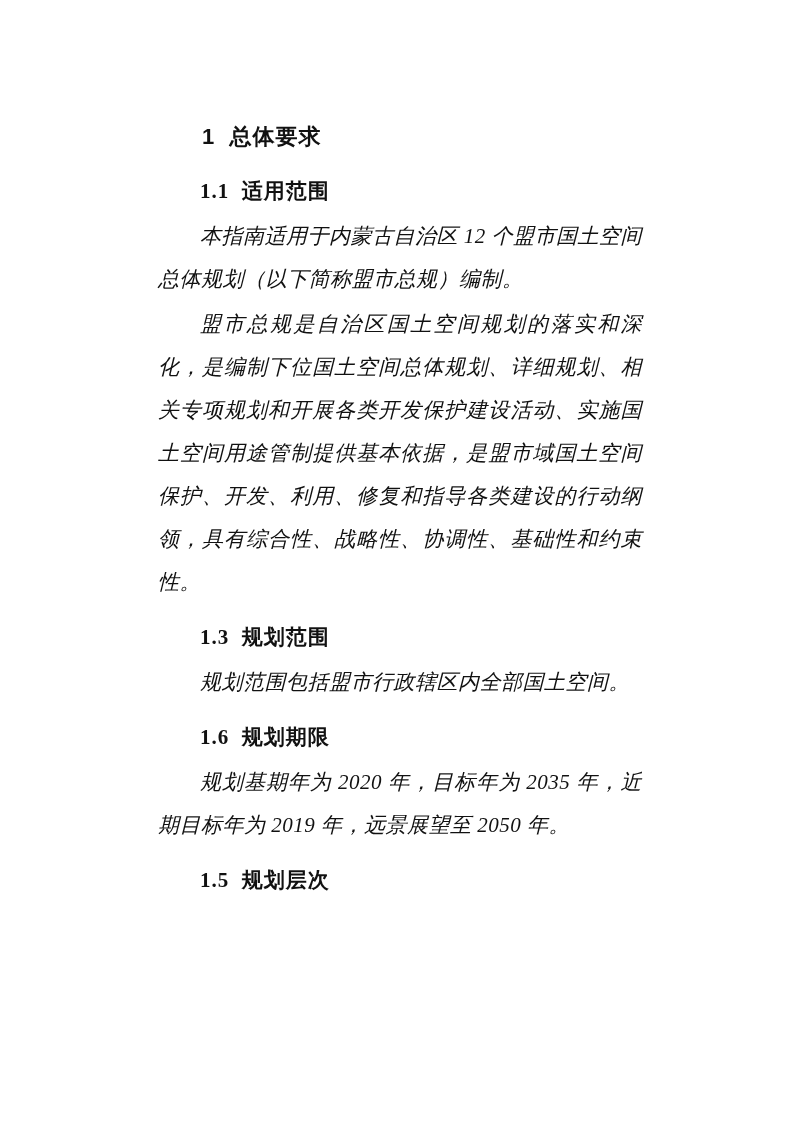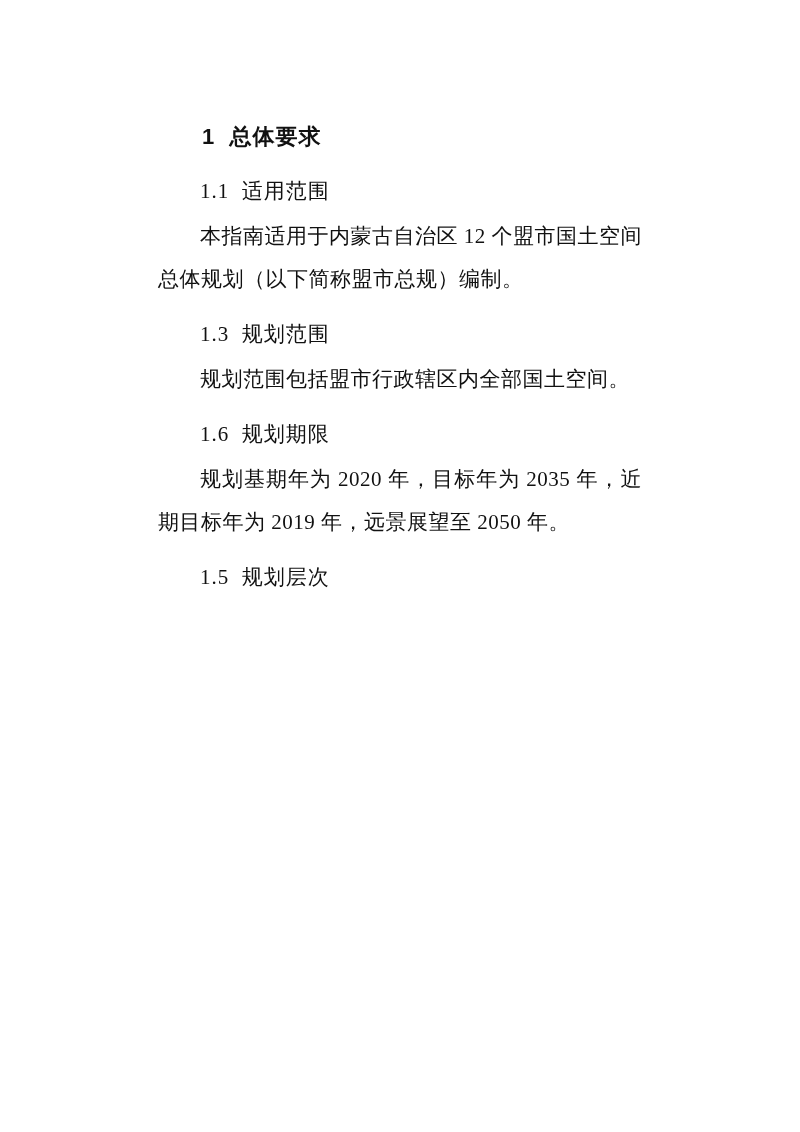--- a/index.html
+++ b/index.html
@@ -25,49 +25,51 @@
     font-weight: 700;
     line-height: 43px;
     margin: 11px 0 0 0;
     text-indent: 2em;
     white-space: pre-wrap;
     letter-spacing: 1px;
   }
   .section-heading {
     font-family: "Liberation Serif", "DejaVu Serif", serif;
     font-size: 21px;
-    font-weight: 400;
+    font-weight: 700;
     line-height: 43px;
     margin: 12px 0 0 0;
     text-indent: 2em;
     white-space: pre-wrap;
     letter-spacing: 1px;
   }
   .body-paragraph {
     font-family: "Liberation Serif", "DejaVu Serif", serif;
     font-size: 21px;
     font-weight: 400;
     line-height: 43px;
     margin: 2px 0 0 0;
     text-indent: 2em;
     text-align: justify;
     text-justify: inter-ideograph;
     letter-spacing: 0.5px;
+    font-style: italic;
   }
 </style>
 </head>
 <body>
 
 <div class="page">
 
   <h2 class="chapter-heading">1  总体要求</h2>
 
   <h3 class="section-heading">1.1  适用范围</h3>
   <p class="body-paragraph">本指南适用于内蒙古自治区 12 个盟市国土空间总体规划（以下简称盟市总规）编制。</p>
 
+  <p class="body-paragraph">盟市总规是自治区国土空间规划的落实和深化，是编制下位国土空间总体规划、详细规划、相关专项规划和开展各类开发保护建设活动、实施国土空间用途管制提供基本依据，是盟市域国土空间保护、开发、利用、修复和指导各类建设的行动纲领，具有综合性、战略性、协调性、基础性和约束性。</p>
 
   <h3 class="section-heading">1.3  规划范围</h3>
   <p class="body-paragraph">规划范围包括盟市行政辖区内全部国土空间。</p>
 
   <h3 class="section-heading">1.6  规划期限</h3>
   <p class="body-paragraph">规划基期年为 2020 年，目标年为 2035 年，近期目标年为 2019 年，远景展望至 2050 年。</p>
 
   <h3 class="section-heading">1.5  规划层次</h3>
 
 </div>

